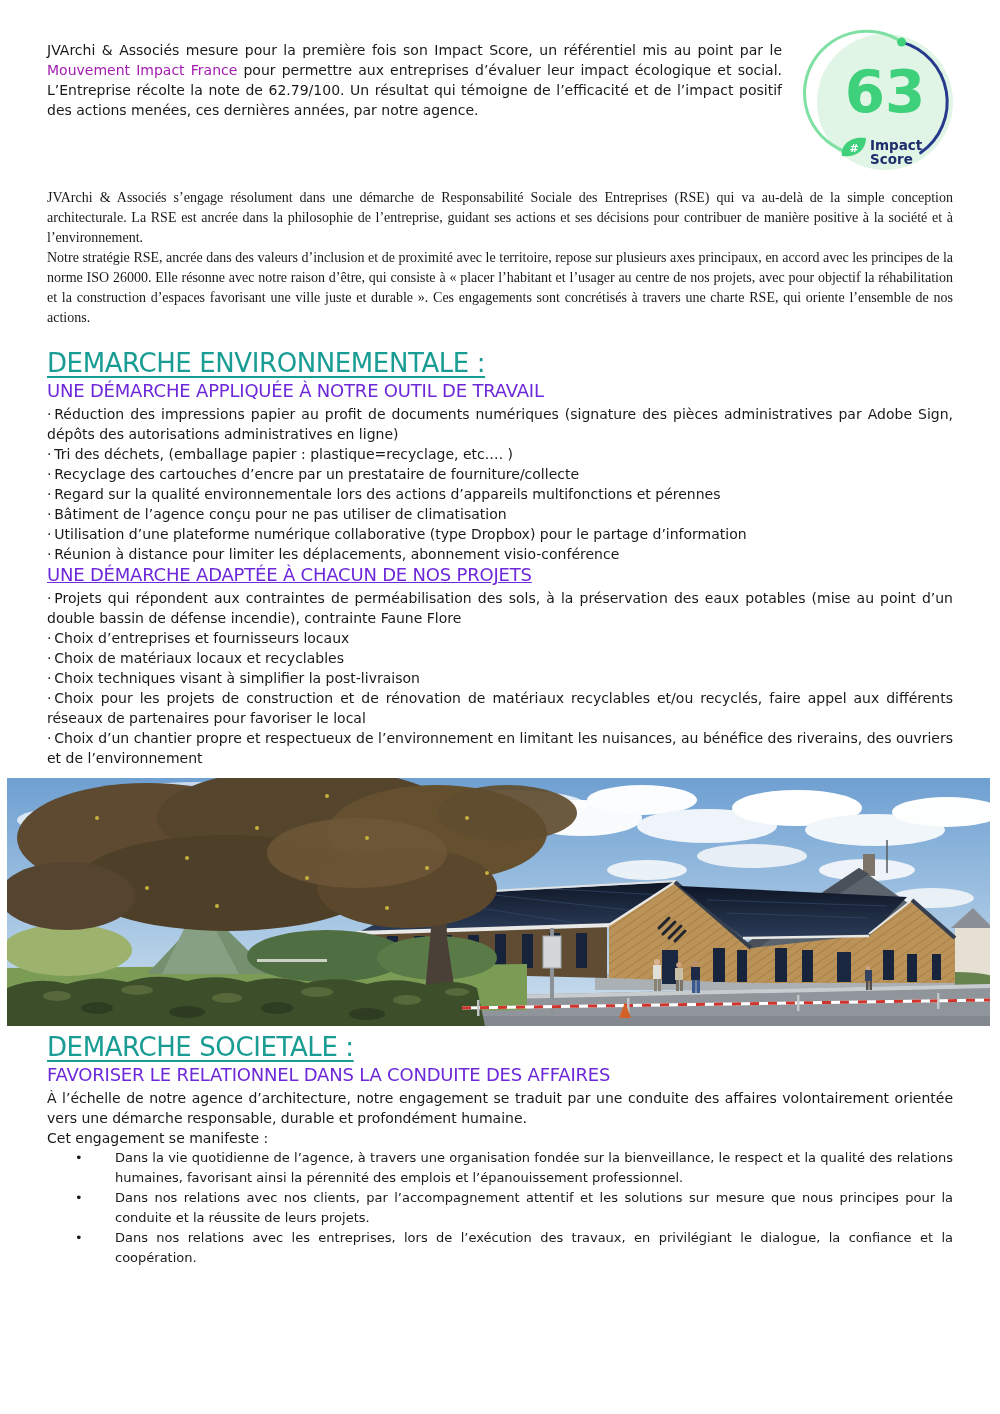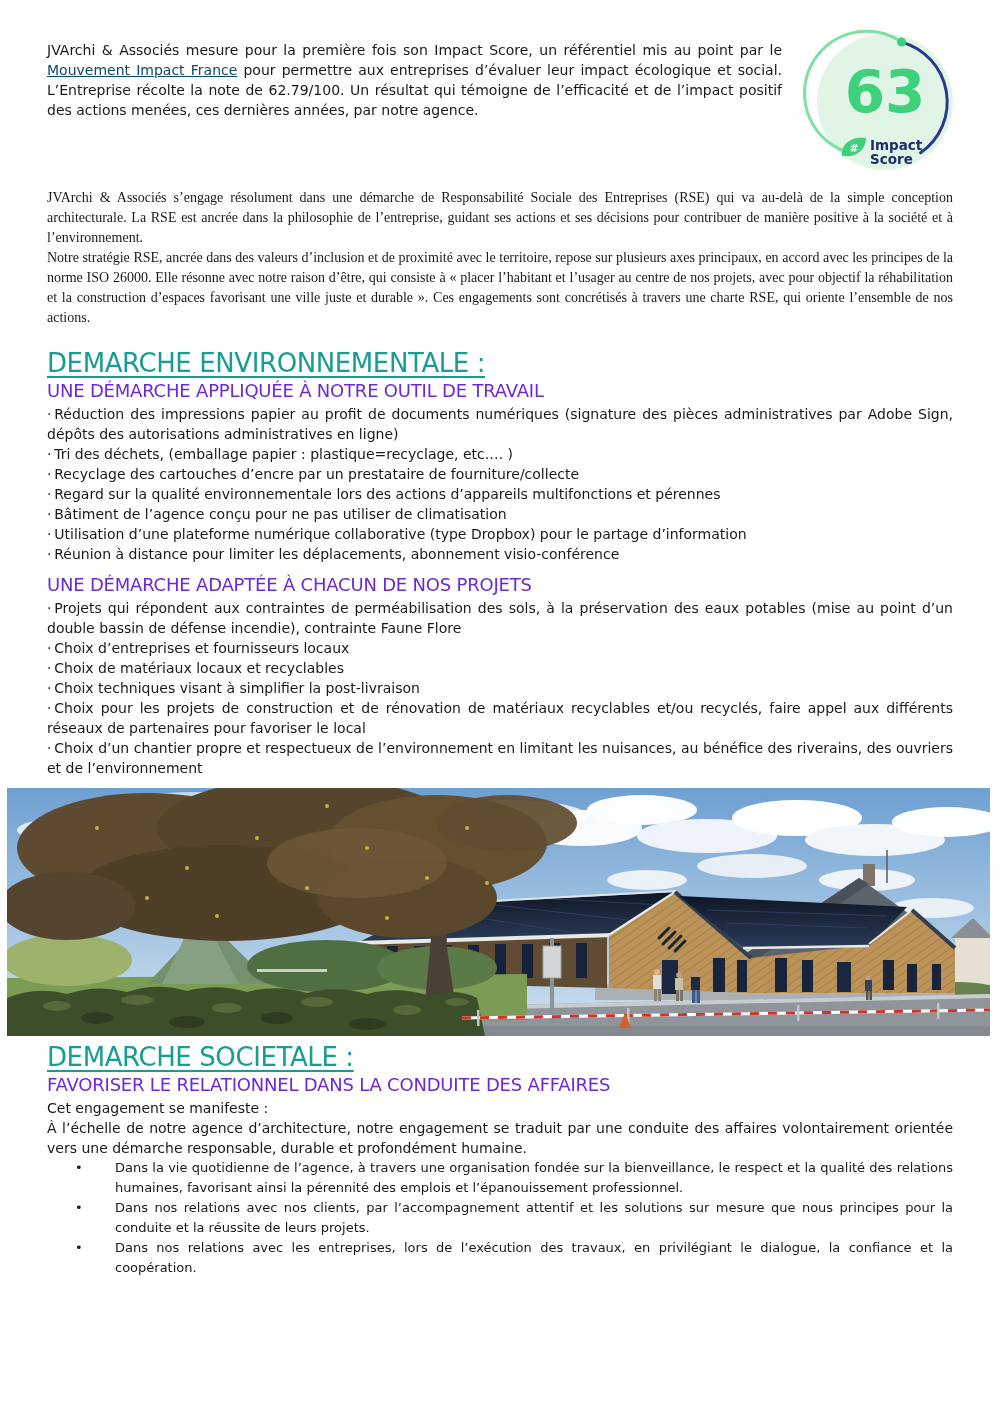--- a/index.html
+++ b/index.html
@@ -9,21 +9,21 @@
     font-family:"DejaVu Sans","Liberation Sans",sans-serif;
     color:#191919;
   }
   .body-text{font-size:14px;line-height:20px;text-align:justify;}
   .mx{margin-left:47px;margin-right:47px;}
   p{margin:0;}
 
   
   .intro-row{display:flex;align-items:flex-start;gap:18px;padding:40px 30px 0 47px;}
   .intro-para{flex:1;}
-  .link{color:#0c4a6e;text-decoration:underline;cursor:pointer;}
+  .link{color:#a21caf;cursor:pointer;}
   .badge-wrap{width:170px;flex:0 0 170px;margin-top:-14px;}
 
   .rse-block{font-family:Liberation Serif, serif;}
 
   h2.section-title{
     font-size:26px;font-weight:400;letter-spacing:-0.4px;
     color:#189c93;text-decoration:underline;text-underline-offset:4px;
     margin:20px 47px 2px 47px;
   }
   h3.sub-title{
@@ -80,21 +80,21 @@
 
   <p>Réduction des impressions papier au profit de documents numériques (signature des pièces administratives par Adobe Sign, dépôts des autorisations administratives en ligne)</p>
       <p>Tri des déchets, (emballage papier : plastique=recyclage, etc.… )</p>
       <p>Recyclage des cartouches d’encre par un prestataire de fourniture/collecte</p>
       <p>Regard sur la qualité environnementale lors des actions d’appareils multifonctions et pérennes</p>
       <p>Bâtiment de l’agence conçu pour ne pas utiliser de climatisation</p>
       <p>Utilisation d’une plateforme numérique collaborative (type Dropbox) pour le partage d’information</p>
       <p>Réunion à distance pour limiter les déplacements, abonnement visio-conférence</p>
     </div>
 
-  <h3 class="sub-title" style="margin-top:10px;">UNE DÉMARCHE ADAPTÉE À CHACUN DE NOS PROJETS</h3>
+  <h3 class="sub-title" style="margin-top:0;text-decoration:underline;">UNE DÉMARCHE ADAPTÉE À CHACUN DE NOS PROJETS</h3>
   <div class="dotlist body-text mx">
 
       <p>Projets qui répondent aux contraintes de perméabilisation des sols, à la préservation des eaux potables (mise au point d’un double bassin de défense incendie), contrainte Faune Flore</p>
       <p>Choix d’entreprises et fournisseurs locaux</p>
       <p>Choix de matériaux locaux et recyclables</p>
       <p>Choix techniques visant à simplifier la post-livraison</p>
       <p>Choix pour les projets de construction et de rénovation de matériaux recyclables et/ou recyclés, faire appel aux différents réseaux de partenaires pour favoriser le local</p>
       <p>Choix d’un chantier propre et respectueux de l’environnement en limitant les nuisances, au bénéfice des riverains, des ouvriers et de l’environnement</p>
     </div>
 
@@ -313,22 +313,22 @@
         <rect x="790" y="217" width="2.5" height="16" fill="#c2c6c9"></rect>
         <rect x="930" y="215" width="2.5" height="16" fill="#c2c6c9"></rect>
         <polygon points="612,240 618,224 624,240" fill="#d2622a"></polygon>
       </g>
     </svg>
   </div>
 
   <h2 class="section-title" style="margin-top:6px;">DEMARCHE SOCIETALE :</h2>
   <h3 class="sub-title">FAVORISER LE RELATIONNEL DANS LA CONDUITE DES AFFAIRES</h3>
   <div class="body-text mx soc-para">
+    <p>À l’échelle de notre agence d’architecture, notre engagement se traduit par une conduite des affaires volontairement orientée vers une démarche responsable, durable et profondément humaine.</p>
     <p>Cet engagement se manifeste :</p>
-    <p>À l’échelle de notre agence d’architecture, notre engagement se traduit par une conduite des affaires volontairement orientée vers une démarche responsable, durable et profondément humaine.</p>
   </div>
   <ul class="bullets">
 
   <li>Dans la vie quotidienne de l’agence, à travers une organisation fondée sur la bienveillance, le respect et la qualité des relations humaines, favorisant ainsi la pérennité des emplois et l’épanouissement professionnel.</li>
       <li>Dans nos relations avec nos clients, par l’accompagnement attentif et les solutions sur mesure que nous principes pour la conduite et la réussite de leurs projets.</li>
       <li>Dans nos relations avec les entreprises, lors de l’exécution des travaux, en privilégiant le dialogue, la confiance et la coopération.</li>
     </ul>
 
 </div>
 

